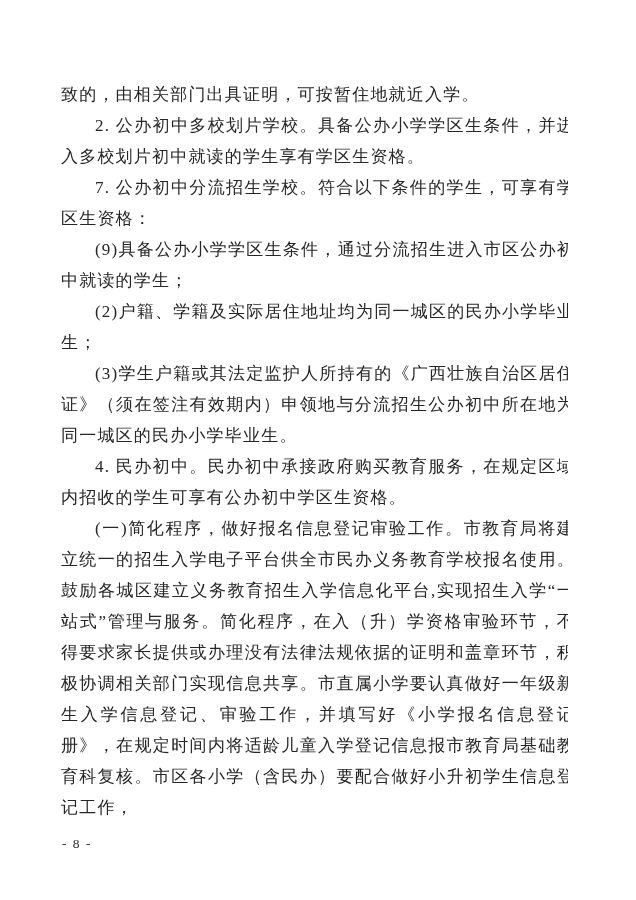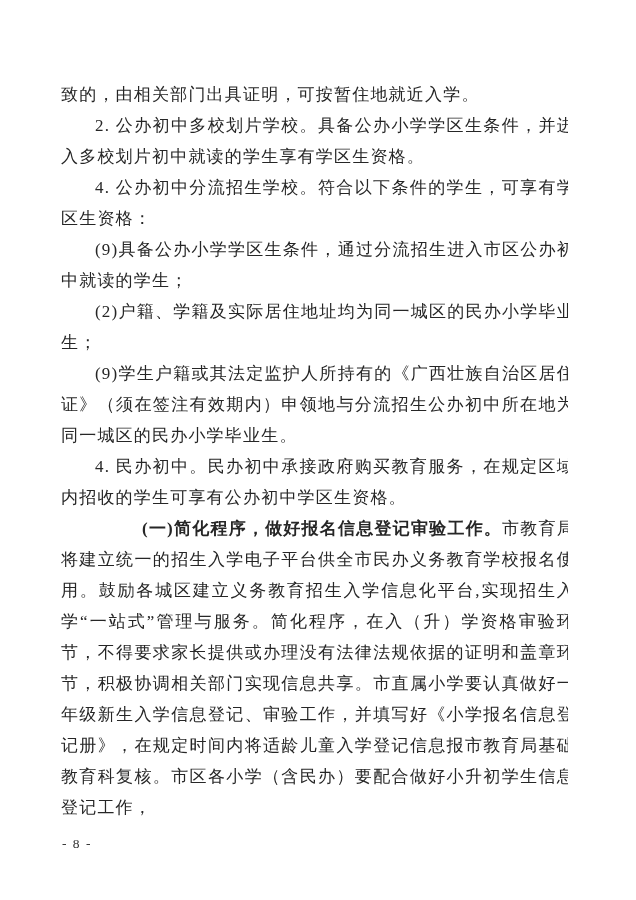--- a/index.html
+++ b/index.html
@@ -39,41 +39,40 @@
     margin: 0;
     padding: 0;
     font-size: 17px;
     line-height: 31px;
     font-weight: bold;
     letter-spacing: 2.5px;
     color: #1c1c1c;
     font-family: "Liberation Sans", sans-serif;
   }
   .lead {
-    font-weight: bold;
-    margin-left: 47px;
+    font-weight: normal;
   }
   .footer {
     position: absolute;
     left: 62px;
     top: 836px;
     font-size: 13.5px;
     letter-spacing: 1.5px;
     color: #303030;
     font-family: "Liberation Serif", serif;
   }
 </style>
 </head>
 <body>
 
 <div class="page">
   <div class="content">
       <p class="para">致的，由相关部门出具证明，可按暂住地就近入学。</p>
       <p class="para indent">2. 公办初中多校划片学校。具备公办小学学区生条件，并进入多校划片初中就读的学生享有学区生资格。</p>
-      <p class="para indent">4. 公办初中分流招生学校。符合以下条件的学生，可享有学区生资格：</p>
+      <p class="para indent">7. 公办初中分流招生学校。符合以下条件的学生，可享有学区生资格：</p>
       <p class="para indent">(9)具备公办小学学区生条件，通过分流招生进入市区公办初中就读的学生；</p>
       <p class="para indent">(2)户籍、学籍及实际居住地址均为同一城区的民办小学毕业生；</p>
-      <p class="para indent">(9)学生户籍或其法定监护人所持有的《广西壮族自治区居住证》（须在签注有效期内）申领地与分流招生公办初中所在地为同一城区的民办小学毕业生。</p>
+      <p class="para indent">(3)学生户籍或其法定监护人所持有的《广西壮族自治区居住证》（须在签注有效期内）申领地与分流招生公办初中所在地为同一城区的民办小学毕业生。</p>
       <p class="para indent">4. 民办初中。民办初中承接政府购买教育服务，在规定区域内招收的学生可享有公办初中学区生资格。</p>
       <p class="para indent"><span class="lead">(一)简化程序，做好报名信息登记审验工作。</span>市教育局将建立统一的招生入学电子平台供全市民办义务教育学校报名使用。鼓励各城区建立义务教育招生入学信息化平台,实现招生入学“一站式”管理与服务。简化程序，在入（升）学资格审验环节，不得要求家长提供或办理没有法律法规依据的证明和盖章环节，积极协调相关部门实现信息共享。市直属小学要认真做好一年级新生入学信息登记、审验工作，并填写好《小学报名信息登记册》，在规定时间内将适龄儿童入学登记信息报市教育局基础教育科复核。市区各小学（含民办）要配合做好小升初学生信息登记工作，</p>
     </div>
   <div class="footer">- 8 -</div>
 </div>
 
 </body></html>

